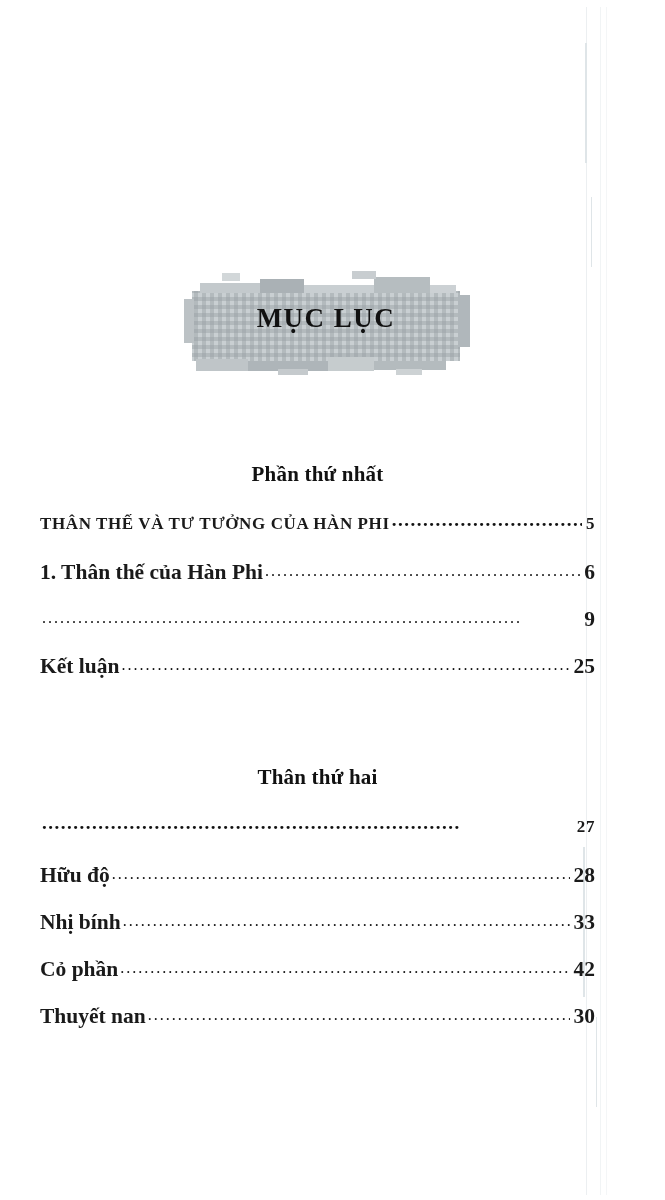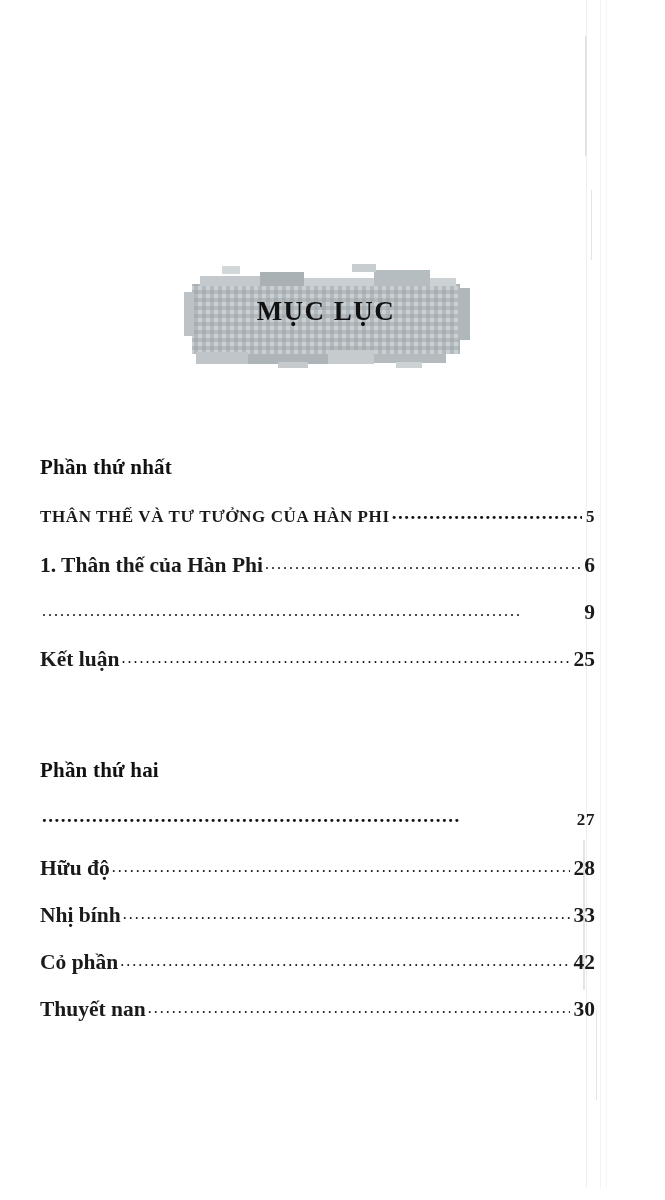--- a/index.html
+++ b/index.html
@@ -33,21 +33,21 @@
     background: #dfe5e8;
   }
   .f1 { right: 78px; top: 36px;  width: 2px; height: 120px; }
   .f2 { right: 73px; top: 190px; width: 1px; height: 70px; }
   .f3 { right: 80px; top: 840px; width: 2px; height: 150px; }
   .f4 { right: 68px; top: 1010px; width: 1px; height: 90px; }
 
   .page {
     position: absolute;
     left: 0;
-    top: 0;
+    top: 7px;
     width: 665px;
     height: 1188px;
   }
 
   
   .banner {
     position: absolute;
     left: 182px;
     top: 262px;
     width: 288px;
@@ -72,20 +72,21 @@
 
   
   .toc {
     position: absolute;
     left: 40px;
     top: 455px;
     width: 555px;
   }
 
   .section-label {
+    text-align: center;
     font-weight: bold;
     font-size: 21px;
     color: #111;
     margin: 0 0 26px 0;
     letter-spacing: 0.2px;
   }
   .section-label.second {
     margin-top: 86px;
   }
 
@@ -202,21 +203,21 @@
       <span class="dots">................................................................................</span>
       <span class="epage">9</span>
     </div>
 
     <div class="entry item">
       <span class="etext">Kết luận</span>
       <span class="dots">................................................................................</span>
       <span class="epage">25</span>
     </div>
 
-    <div class="section-label second">Phần thứ hai</div>
+    <div class="section-label second">Thân thứ hai</div>
 
     <div class="entry head">
       <span class="dots">...................................................................</span>
       <span class="epage">27</span>
     </div>
 
     <div class="gap-a"></div>
 
     <div class="entry item">
       <span class="etext">Hữu độ</span>

